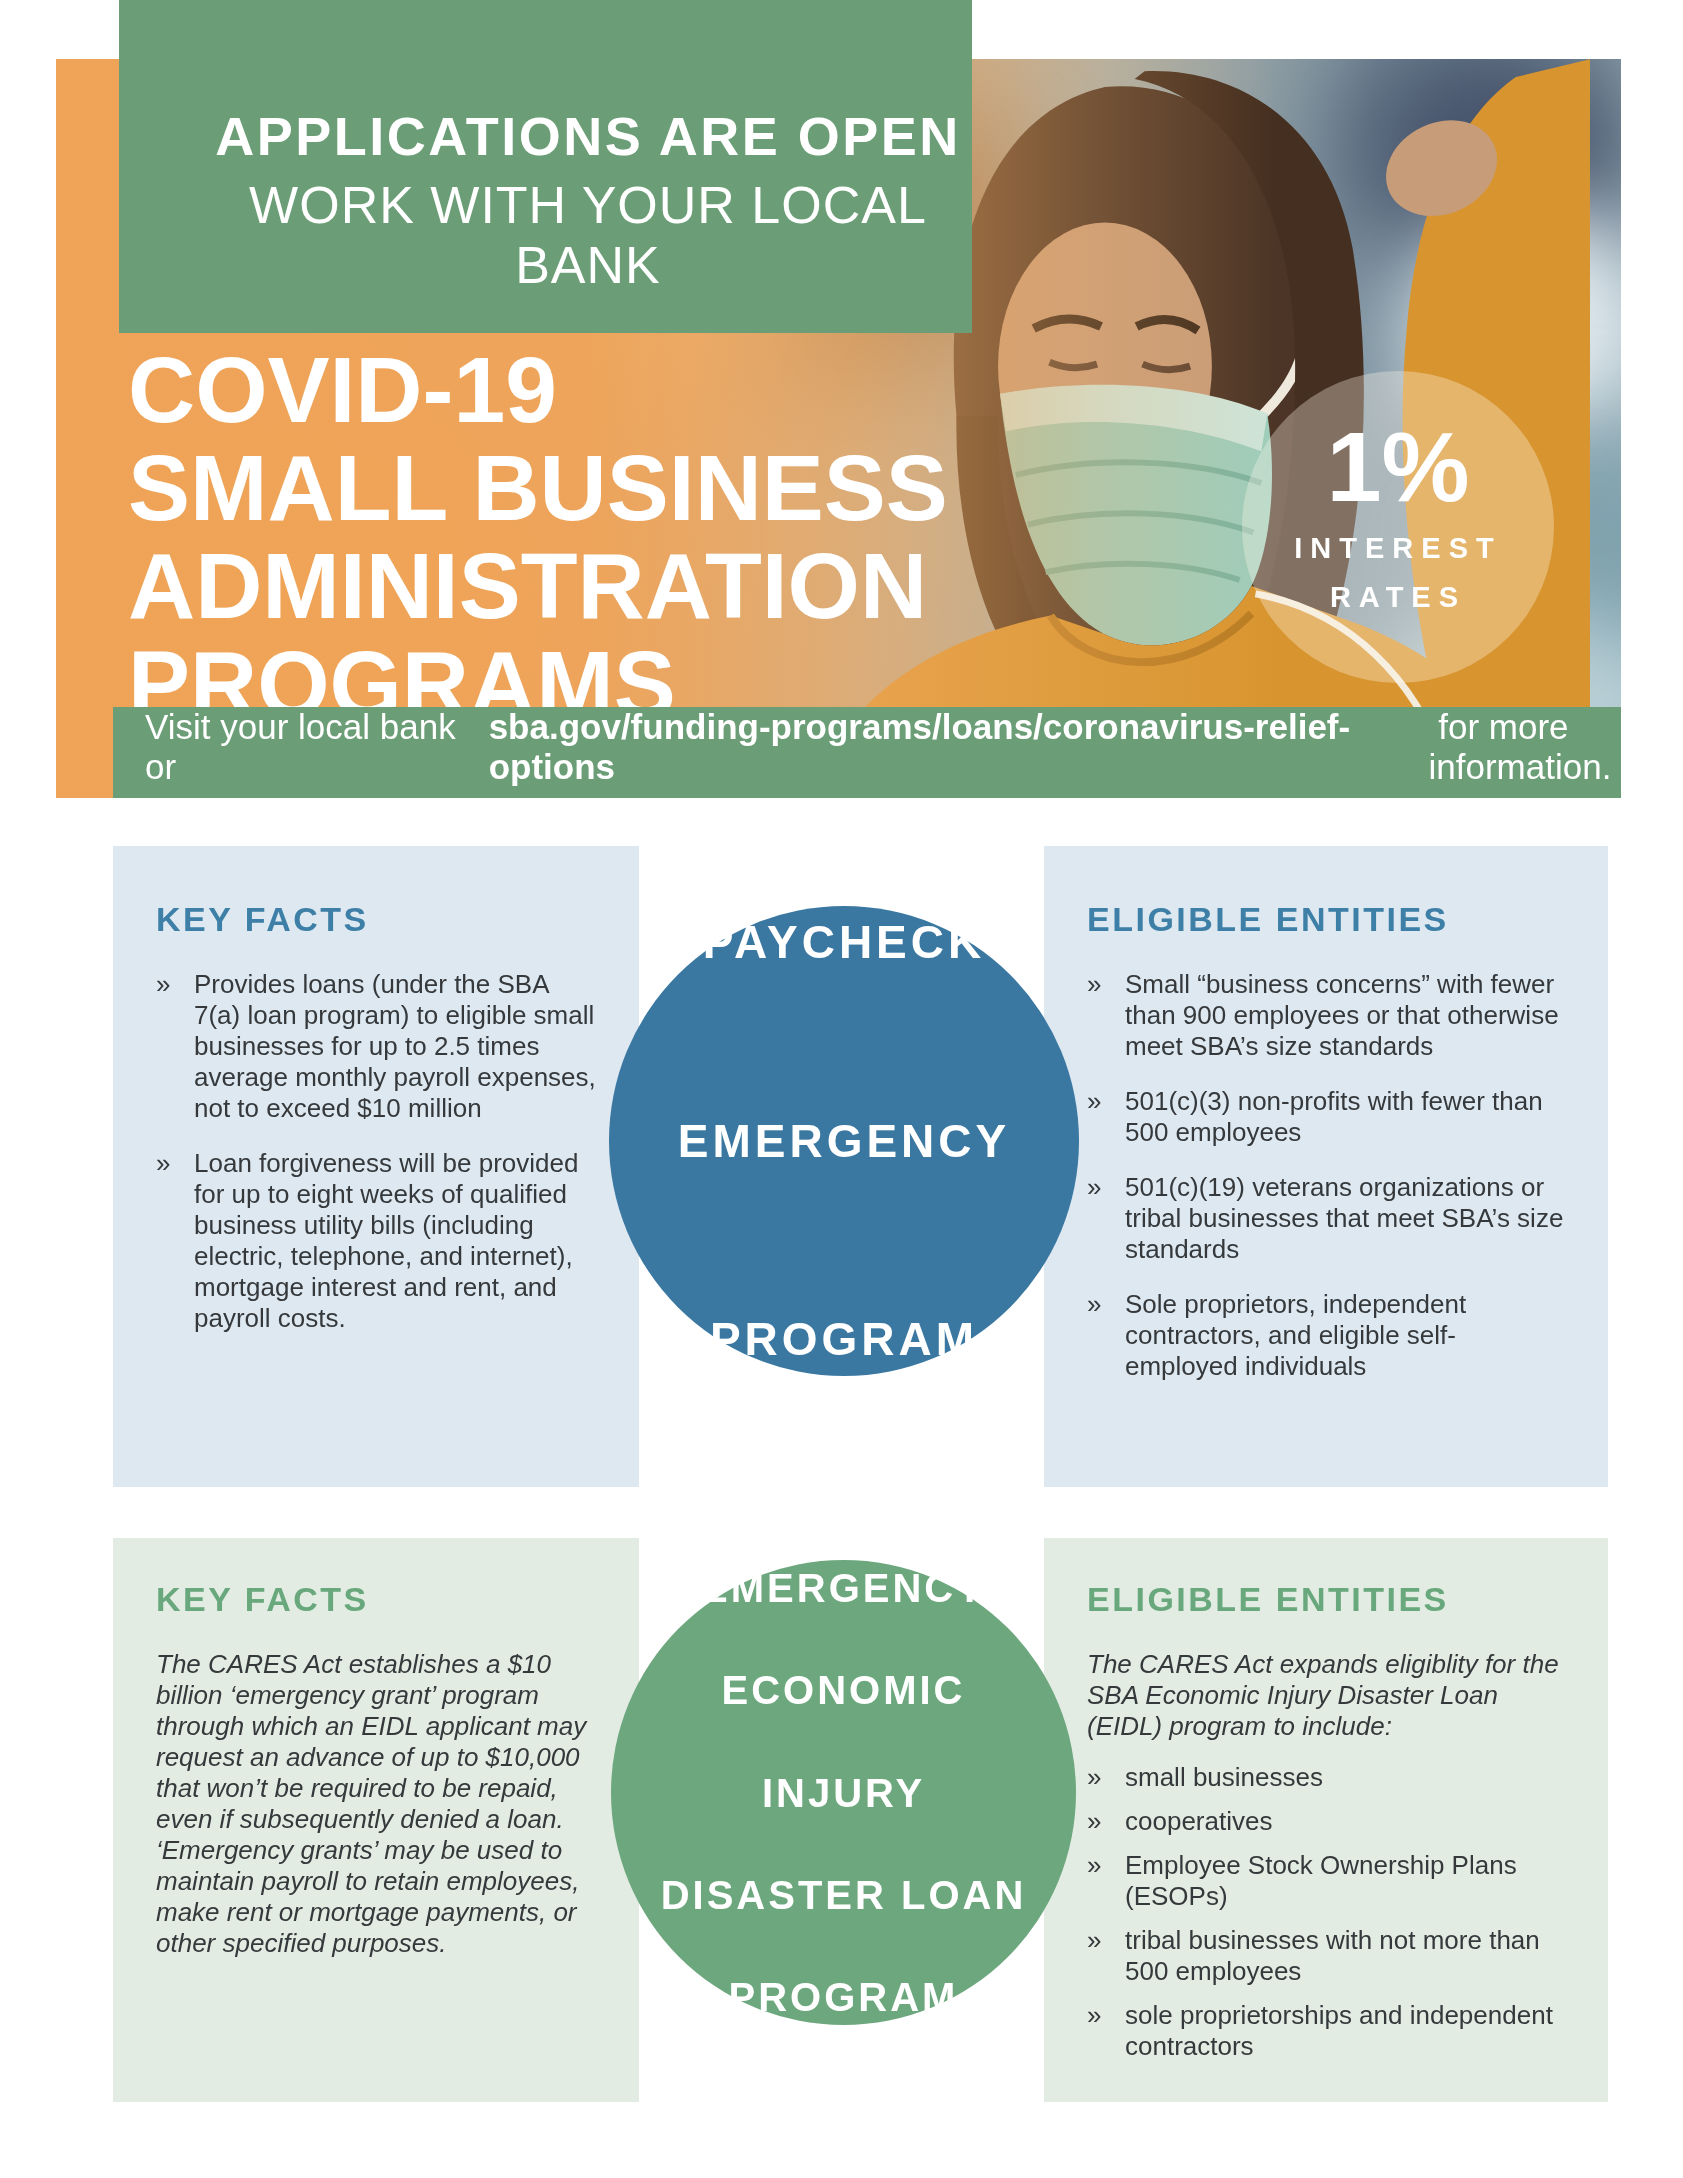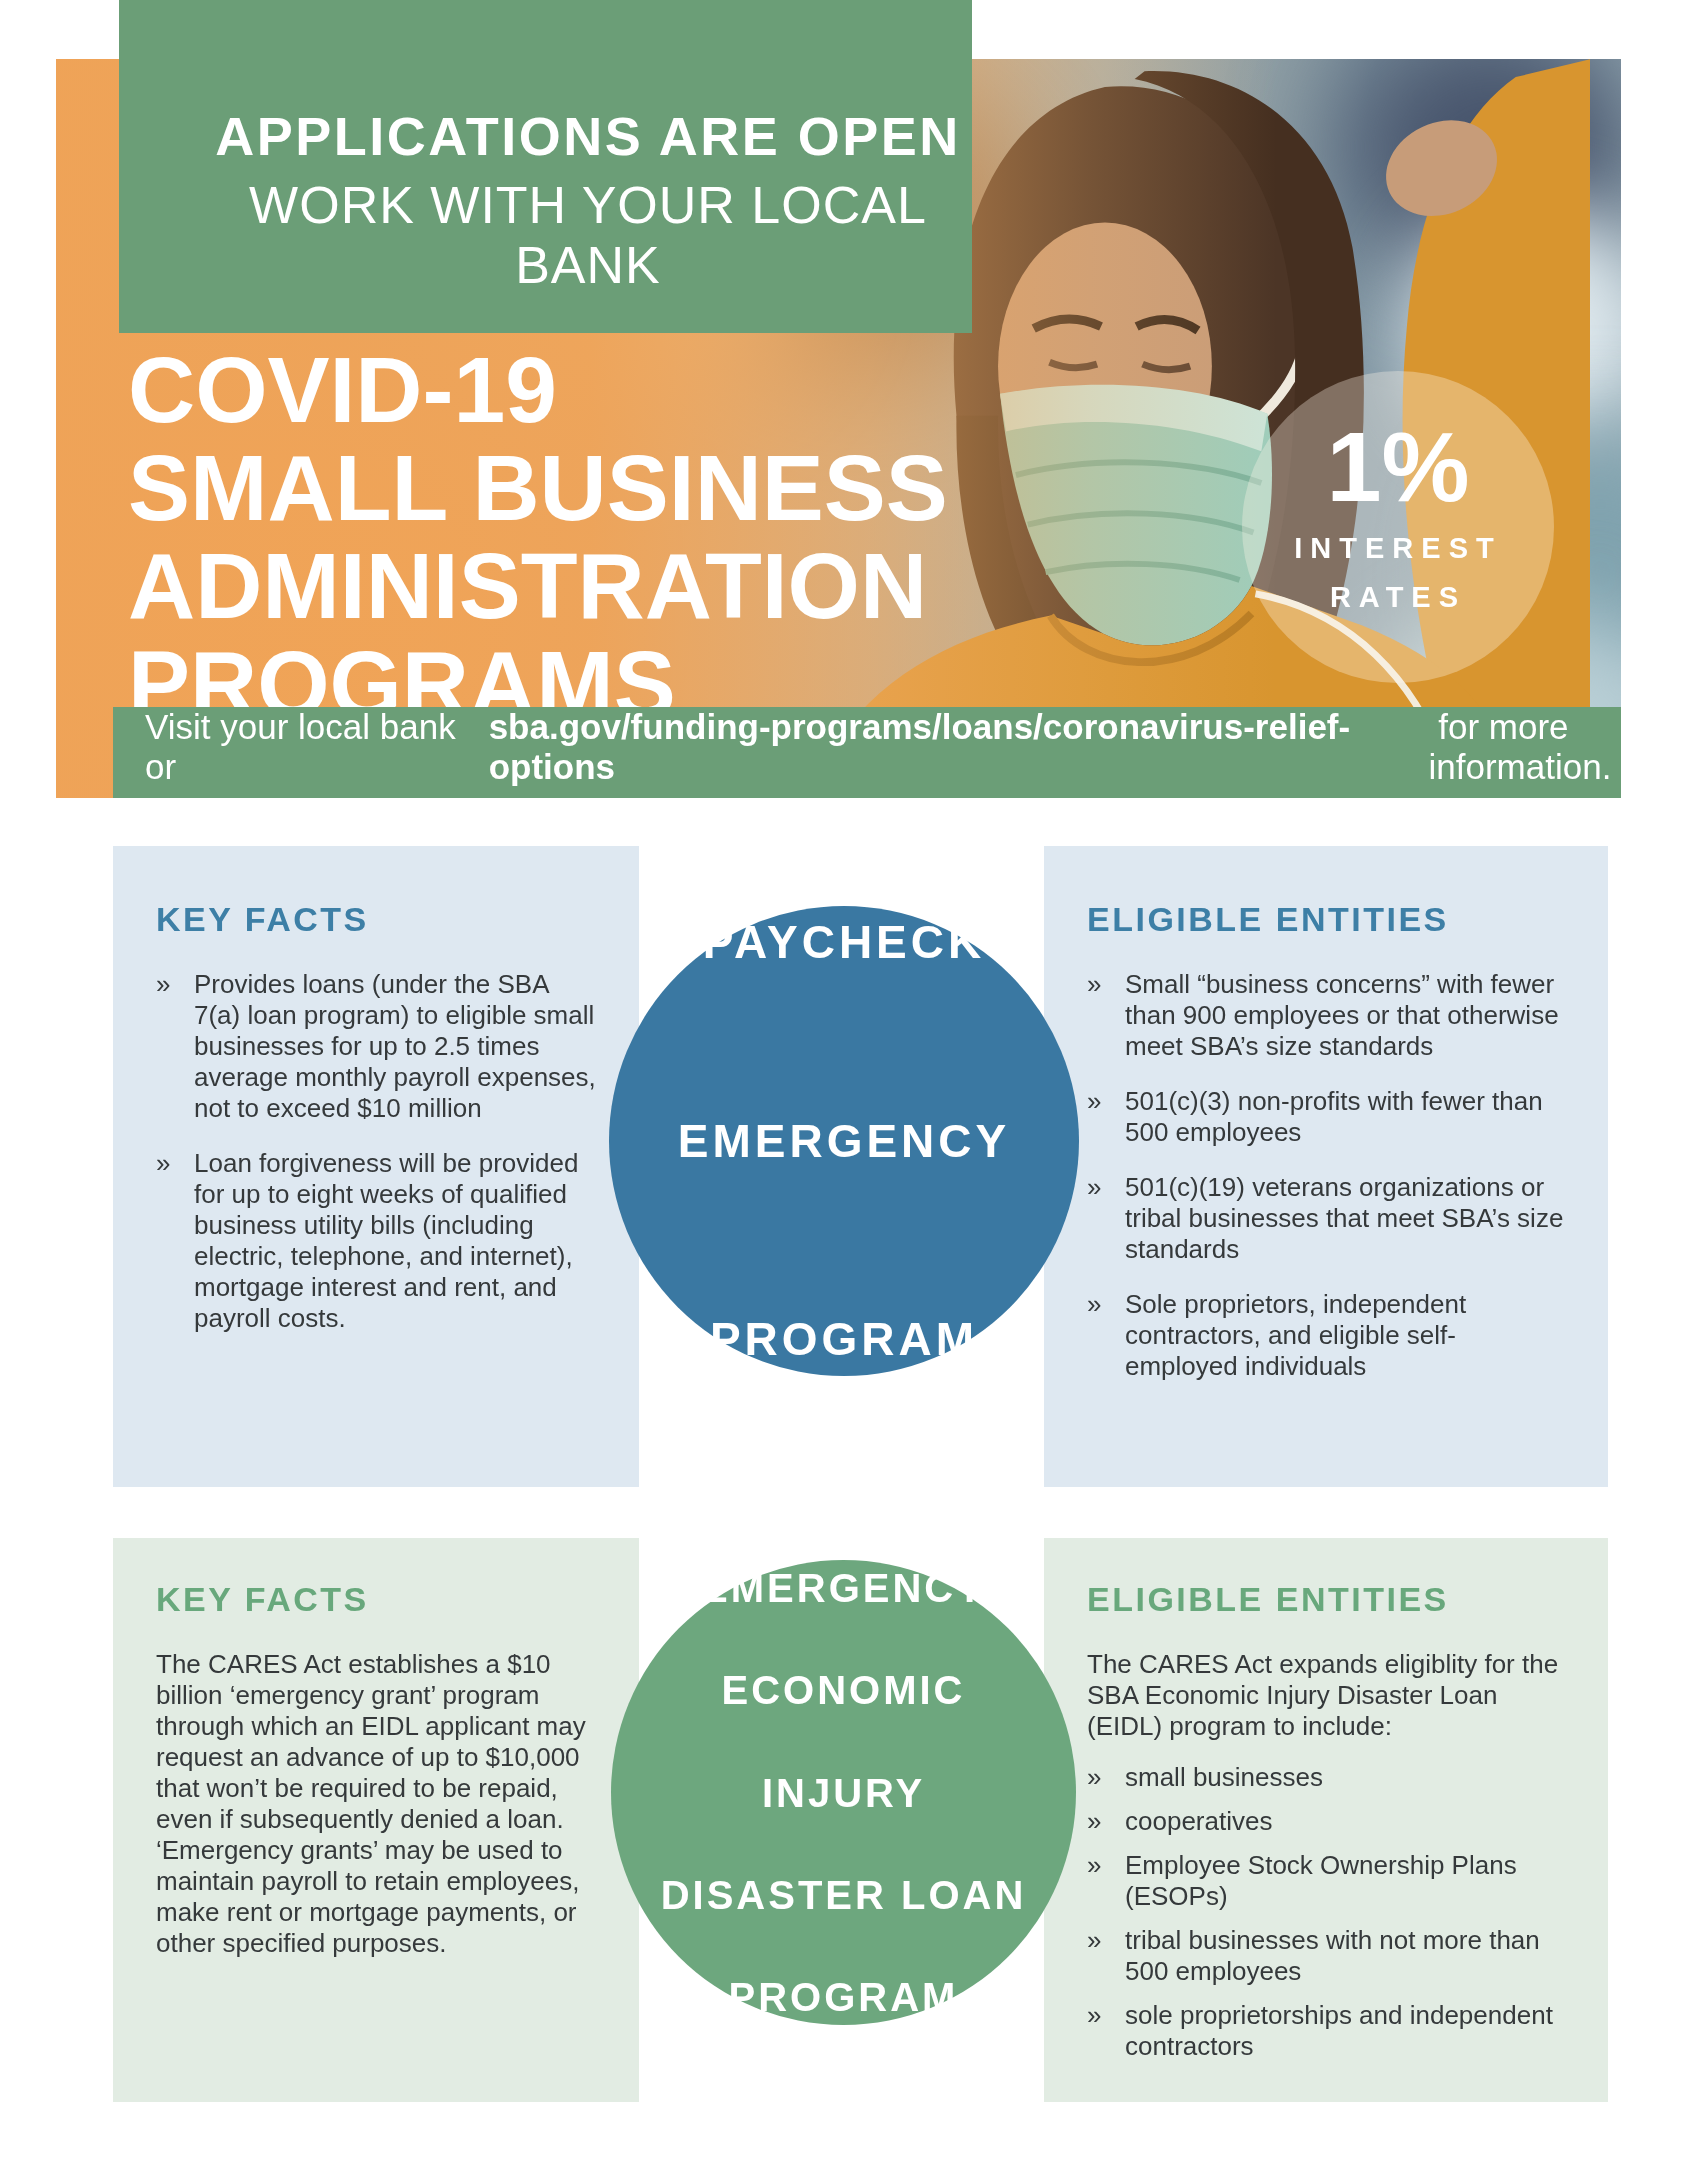--- a/index.html
+++ b/index.html
@@ -50,21 +50,21 @@
     padding-left:32px;font-size:35px;white-space:pre-wrap;
   }
   .url-strip strong{font-weight:800;}
   
   .box{position:absolute;box-sizing:border-box;padding:54px 40px 40px 43px;}
   .row-blue .box{background:#dee8f1;}
   .row-green .box{background:#e2ece3;}
   .box h2{margin:0 0 30px 0;font-size:34px;font-weight:800;letter-spacing:2.5px;}
   .row-blue h2{color:#3d7fa6;}
   .row-green h2{color:#68a87c;}
-  .box p{margin:0 0 20px 0;font-size:26px;line-height:31px;color:#35393b;}
+  .box p{margin:0 0 20px 0;font-size:26px;line-height:31px;color:#35393b;font-style:italic;}
   .blist{list-style:none;margin:0;padding:0;}
   .blist li{position:relative;padding-left:38px;margin-bottom:24px;
     font-size:26px;line-height:31px;color:#35393b;}
   .row-green .eligible .blist li{margin-bottom:13px;}
   .blist .marker{position:absolute;left:0;top:0;}
   .circle{
     position:absolute;border-radius:50%;color:#ffffff;z-index:3;
     display:flex;flex-direction:column;align-items:center;justify-content:space-between;
     text-align:center;font-weight:800;
   }

